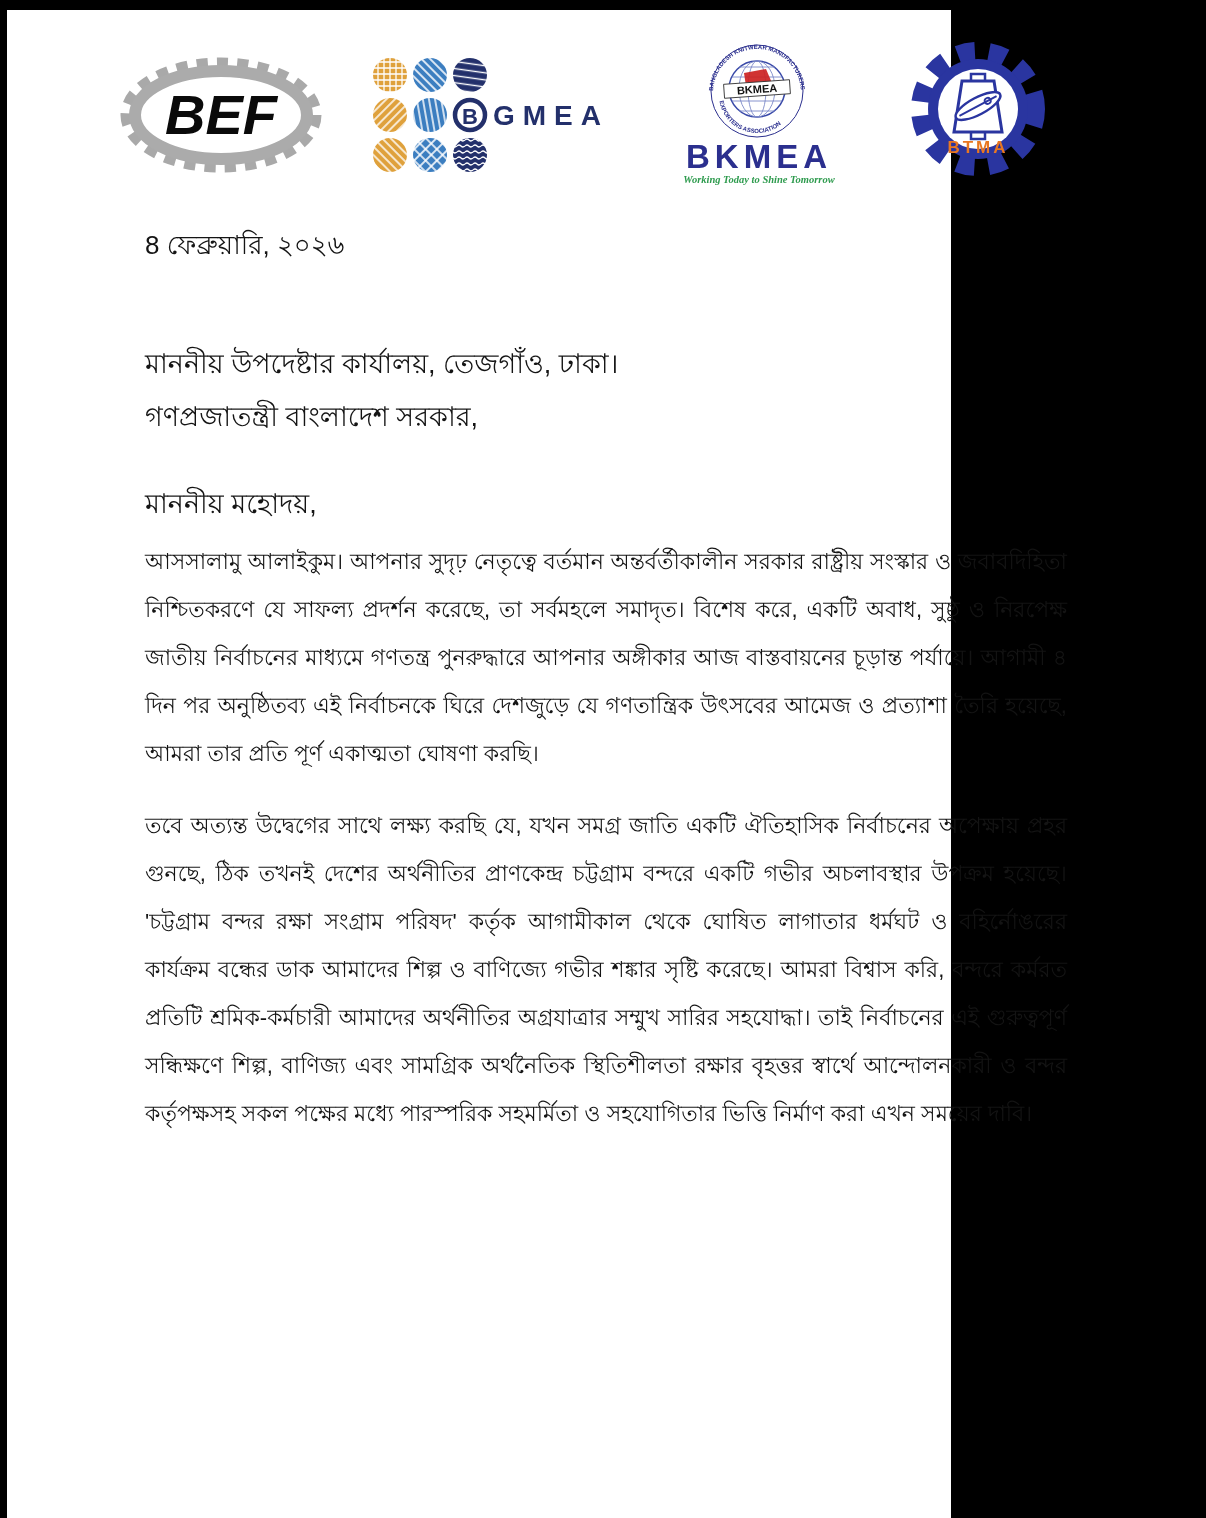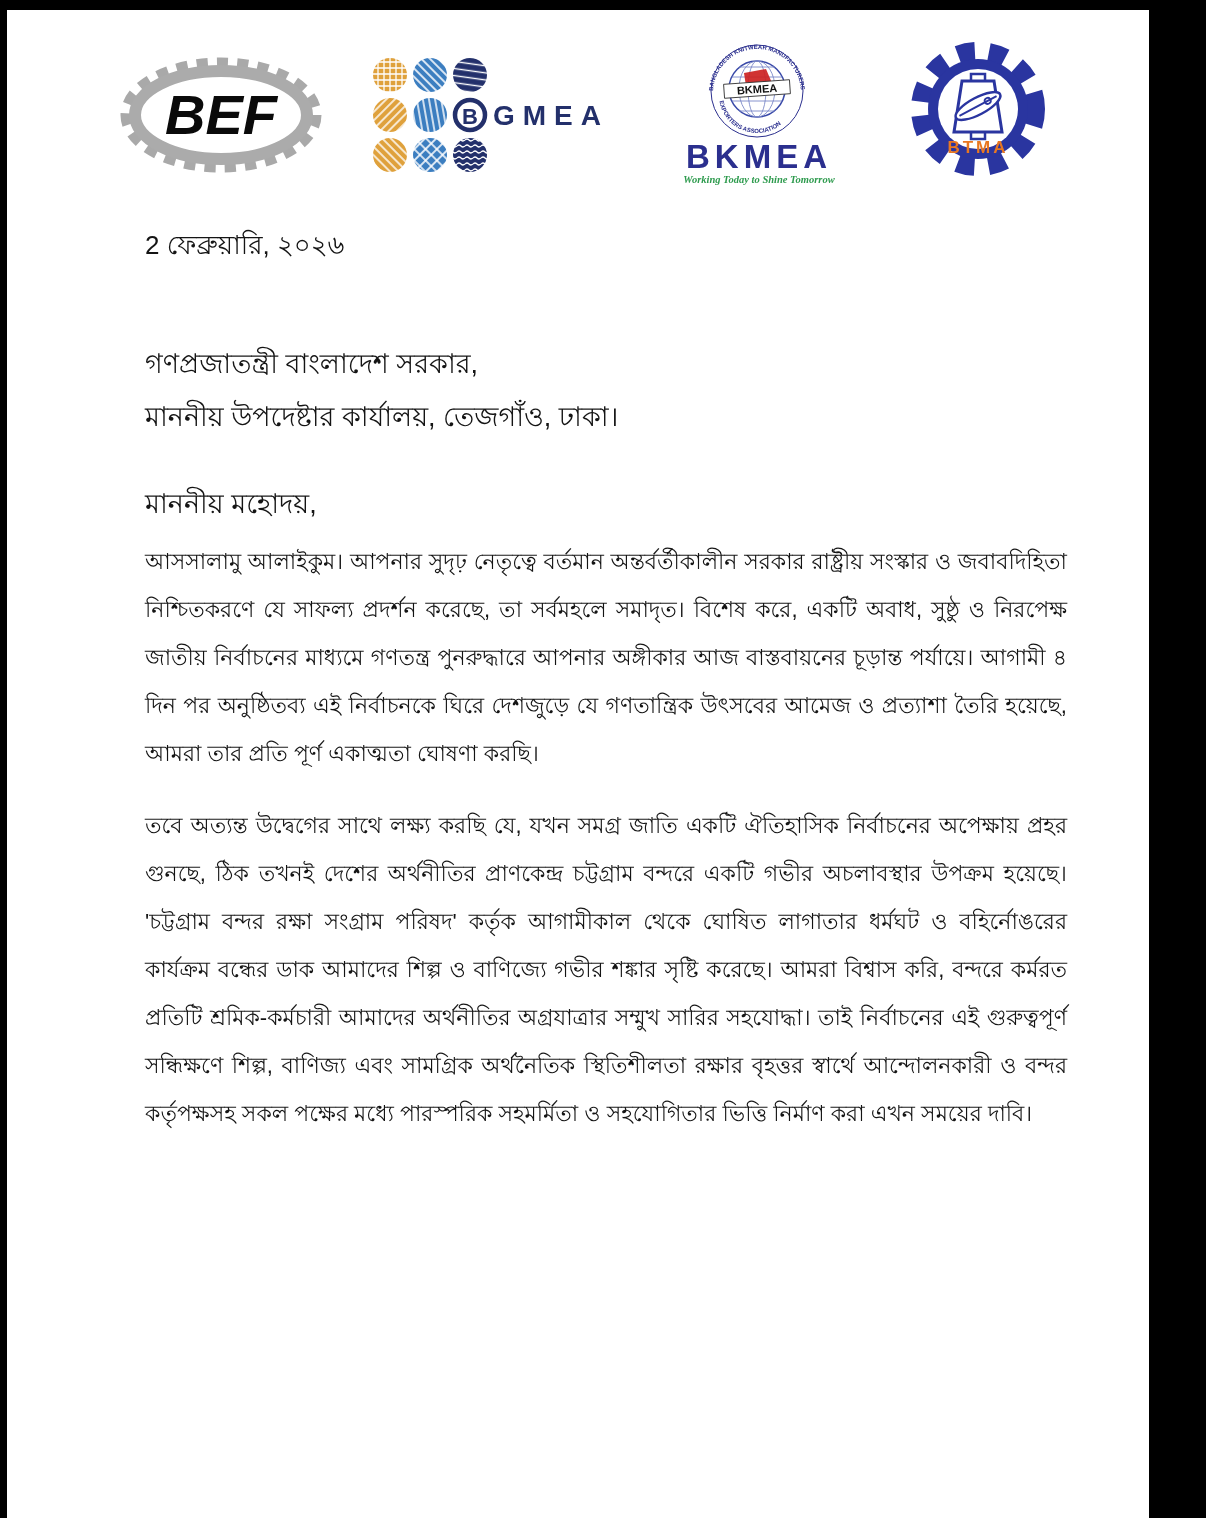--- a/index.html
+++ b/index.html
@@ -1,18 +1,18 @@
 <!DOCTYPE html>
 <html><head>
 <meta charset="utf-8">
 <style>
   html,body{margin:0;padding:0;background:#000;}
   .frame{position:relative;width:1206px;height:1518px;background:#000;overflow:hidden;
          font-family:"Liberation Sans","DejaVu Sans",sans-serif;}
-  .page{position:absolute;left:7px;top:10px;width:1142px;height:1508px;background:#ffffff;color:#111;}
+  .page{position:absolute;left:7px;top:10px;width:944px;height:1508px;background:#ffffff;color:#111;}
   .logo-row{position:relative;height:150px;margin-top:35px;}
   .logo{position:absolute;}
   .logo-bef{left:106px;top:8px;}
   .logo-bgmea{left:362px;top:8px;}
   .logo-bkmea{left:670px;top:-2px;}
   .logo-btma{left:878px;top:-8px;}
   .date{margin:30px 0 0 138px;font-size:26px;color:#141414;}
   .addressee{margin:69px 0 0 138px;font-size:27px;line-height:53px;color:#141414;}
   .addressee .name{font-weight:bold;font-size:29px;color:#000;}
   .subject{margin:28px 0 0 138px;width:922px;font-weight:bold;font-size:28px;line-height:43px;color:#000;text-align:justify;}
@@ -117,25 +117,25 @@
         <path d="M77,44 L109,44 L117,95 L69,95 Z" fill="#ffffff" stroke="#2A35A0" stroke-width="3"></path>
         <g transform="rotate(-28 93 69)">
           <ellipse cx="93" cy="69" rx="25" ry="8.5" fill="#ffffff" stroke="#2A35A0" stroke-width="2.5"></ellipse>
           <line x1="72" y1="69" x2="114" y2="69" stroke="#2A35A0" stroke-width="2"></line>
           <circle cx="104" cy="69" r="3" fill="none" stroke="#2A35A0" stroke-width="1.8"></circle>
         </g>
         <text x="93" y="116" text-anchor="middle" font-size="17" font-weight="bold" letter-spacing="3" font-family="'Liberation Sans',sans-serif" fill="#E87722">BTMA</text>
       </svg>
     </div>
 
-    <div class="date">2 ফেব্রুয়ারি, ২০২৬</div>
+    <div class="date">8 ফেব্রুয়ারি, ২০২৬</div>
 
     <div class="addressee">
+      <div>মাননীয় উপদেষ্টার কার্যালয়, তেজগাঁও, ঢাকা।</div>
       <div>গণপ্রজাতন্ত্রী বাংলাদেশ সরকার,</div>
-      <div>মাননীয় উপদেষ্টার কার্যালয়, তেজগাঁও, ঢাকা।</div>
     </div>
 
 
     <div class="salutation">মাননীয় মহোদয়,</div>
 
 
     <div class="para">আসসালামু আলাইকুম। আপনার সুদৃঢ় নেতৃত্বে বর্তমান অন্তর্বর্তীকালীন সরকার রাষ্ট্রীয় সংস্কার ও জবাবদিহিতা নিশ্চিতকরণে যে সাফল্য প্রদর্শন করেছে, তা সর্বমহলে সমাদৃত। বিশেষ করে, একটি অবাধ, সুষ্ঠু ও নিরপেক্ষ জাতীয় নির্বাচনের মাধ্যমে গণতন্ত্র পুনরুদ্ধারে আপনার অঙ্গীকার আজ বাস্তবায়নের চূড়ান্ত পর্যায়ে। আগামী ৪ দিন পর অনুষ্ঠিতব্য এই নির্বাচনকে ঘিরে দেশজুড়ে যে গণতান্ত্রিক উৎসবের আমেজ ও প্রত্যাশা তৈরি হয়েছে, আমরা তার প্রতি পূর্ণ একাত্মতা ঘোষণা করছি।</div>
 
     <div class="para second">তবে অত্যন্ত উদ্বেগের সাথে লক্ষ্য করছি যে, যখন সমগ্র জাতি একটি ঐতিহাসিক নির্বাচনের অপেক্ষায় প্রহর গুনছে, ঠিক তখনই দেশের অর্থনীতির প্রাণকেন্দ্র চট্টগ্রাম বন্দরে একটি গভীর অচলাবস্থার উপক্রম হয়েছে। 'চট্টগ্রাম বন্দর রক্ষা সংগ্রাম পরিষদ' কর্তৃক আগামীকাল থেকে ঘোষিত লাগাতার ধর্মঘট ও বহির্নোঙরের কার্যক্রম বন্ধের ডাক আমাদের শিল্প ও বাণিজ্যে গভীর শঙ্কার সৃষ্টি করেছে। আমরা বিশ্বাস করি, বন্দরে কর্মরত প্রতিটি শ্রমিক-কর্মচারী আমাদের অর্থনীতির অগ্রযাত্রার সম্মুখ সারির সহযোদ্ধা। তাই নির্বাচনের এই গুরুত্বপূর্ণ সন্ধিক্ষণে শিল্প, বাণিজ্য এবং সামগ্রিক অর্থনৈতিক স্থিতিশীলতা রক্ষার বৃহত্তর স্বার্থে আন্দোলনকারী ও বন্দর কর্তৃপক্ষসহ সকল পক্ষের মধ্যে পারস্পরিক সহমর্মিতা ও সহযোগিতার ভিত্তি নির্মাণ করা এখন সময়ের দাবি।</div>
 

